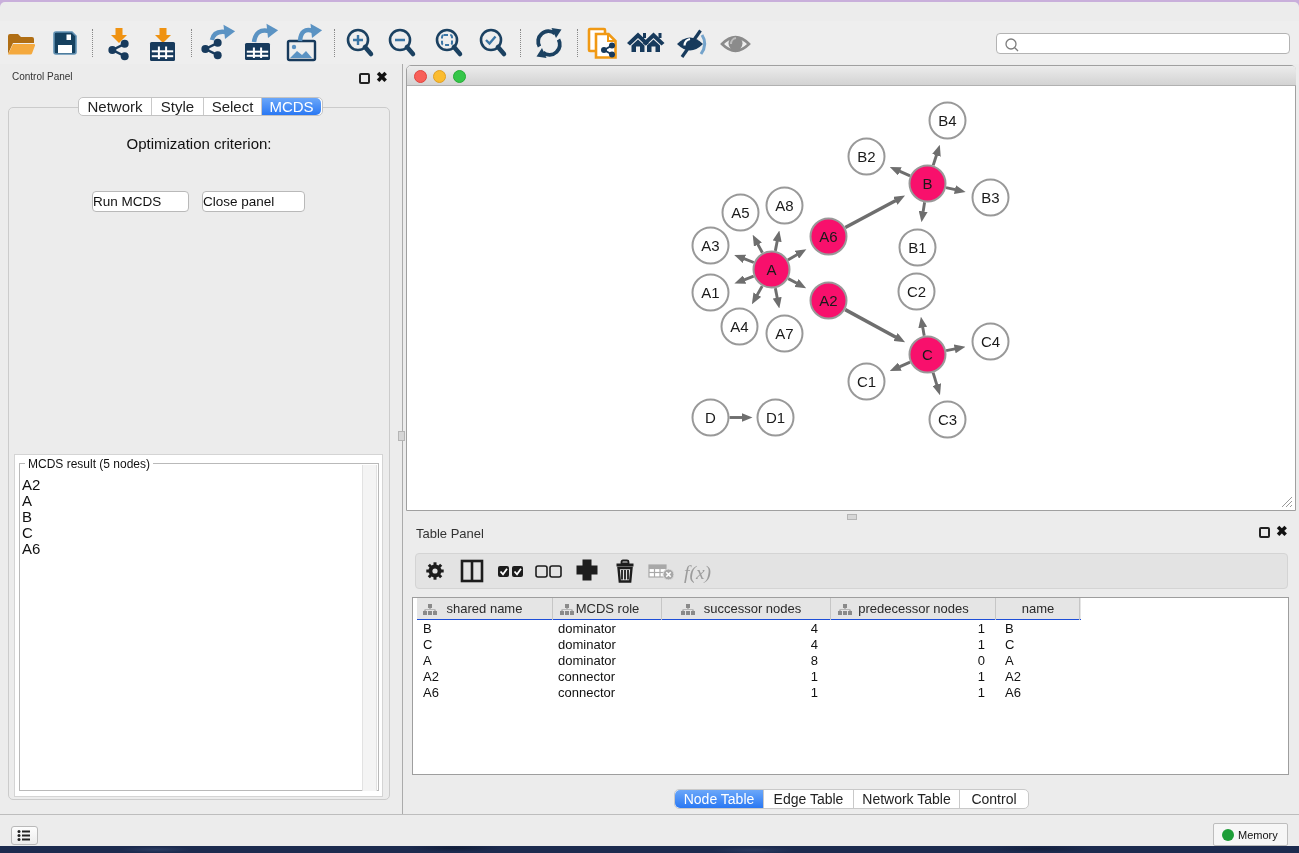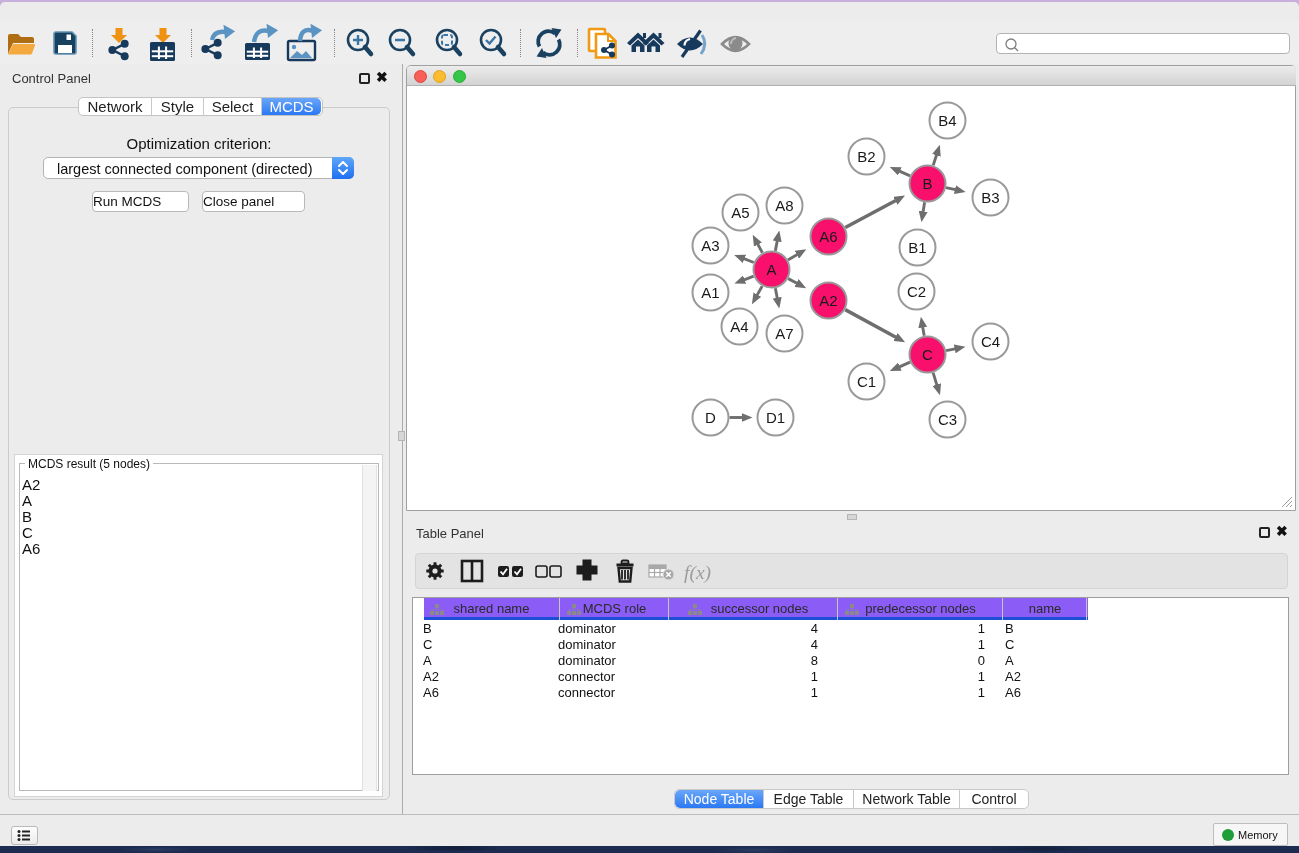--- a/index.html
+++ b/index.html
@@ -4,21 +4,21 @@
 html,body{width:1299px;height:853px;overflow:hidden;font-family:"Liberation Sans",sans-serif;background:#1c2b4f}
 .abs{position:absolute}
 #app{position:absolute;left:0;top:2px;width:1299px;height:844px;background:#ececec;border-radius:5px 5px 0 0;overflow:hidden}
 #titlebar{position:absolute;left:0;top:0;width:1299px;height:20px;background:linear-gradient(#ececec,#d2d2d2);border-bottom:1px solid #b1b1b1;border-radius:5px 5px 0 0}
 .light{position:absolute;top:4px;width:13px;height:13px;border-radius:50%}
 #title{position:absolute;top:3px;width:100%;text-align:center;font-size:13px;color:#3e3e3e}
 #toolbar{position:absolute;left:0;top:19px;width:1299px;height:43px;background:#eeeeee}
 .tsep{position:absolute;top:8px;height:28px;width:0;border-left:1px dotted #888888}
 #search{position:absolute;left:996px;top:12px;width:294px;height:21px;background:#fff;border:1px solid #b3b3b3;border-radius:4px}
 #cp{position:absolute;left:0;top:62px;width:403px;height:750px;background:#ececec;border-right:1px solid #ababab}
-#cptitle{position:absolute;left:12px;top:7px;font-size:13px;color:#333}
+#cptitle{position:absolute;left:12px;top:7px;font-size:10px;color:#333}
 .sqicon{position:absolute;width:11px;height:11px;border:2px solid #222;border-radius:2px}
 .xicon{position:absolute;font-size:14px;font-weight:bold;color:#111}
 #cpborder{position:absolute;left:8px;top:43px;width:382px;height:693px;border:1px solid #cbcbcb;border-radius:5px}
 #tabs{position:absolute;left:78px;top:33px;width:245px;height:19px;background:#fff;border:1px solid #c3c3c3;border-radius:5px;display:flex}
 .tab{font-size:15px;color:#222;text-align:center;line-height:18px;border-right:1px solid #c9c9c9}
 .tabsel{background:linear-gradient(#6ba7f9,#2a78f3);color:#fff;border:none;border-radius:0 5px 5px 0}
 #optlabel{position:absolute;left:0;top:71px;width:398px;text-align:center;font-size:15px;color:#111}
 #combo{position:absolute;left:43px;top:93px;width:311px;height:22px;background:#fff;border:1px solid #b3b3b3;border-radius:5px}
 #combotext{position:absolute;left:13px;top:3px;font-size:14.5px;color:#111}
 #combobtn{position:absolute;right:-1px;top:-1px;width:22px;height:22px;background:linear-gradient(#5ea7f9,#1e6ef2);border-radius:0 5px 5px 0}
@@ -28,21 +28,21 @@
 #legend{position:absolute;left:5px;top:-7px;background:#fff;padding:0 3px;font-size:12px;color:#111}
 .li{position:absolute;left:2px;font-size:15px;color:#111;line-height:16px}
 #sbar{position:absolute;right:1px;top:1px;width:15px;height:326px;background:#f4f4f4;border-left:1px solid #e2e2e2;border-right:1px solid #e2e2e2}
 #netwin{position:absolute;left:406px;top:63px;width:890px;height:446px;background:#fff;border:1px solid #a0a0a0;border-radius:5px 5px 0 0}
 #nettb{position:absolute;left:0;top:0;width:889px;height:20px;background:linear-gradient(#ececec,#d3d3d3);border-bottom:1px solid #b1b1b1;border-radius:4px 4px 0 0}
 #nettitle{position:absolute;top:3px;width:100%;text-align:center;font-size:13px;color:#333}
 #tp{position:absolute;left:406px;top:518px;width:893px;height:294px;background:#ececec}
 #tptitle{position:absolute;left:10px;top:6px;font-size:13px;color:#333}
 #tptb{position:absolute;left:9px;top:33px;width:873px;height:36px;background:#e3e3e3;border:1px solid #d4d4d4;border-radius:4px}
 #tbl{position:absolute;left:6px;top:77px;width:877px;height:178px;background:#fff;border:1px solid #9e9e9e}
-#thead{position:absolute;left:11px;top:0;width:664px;height:22px;background:#8b5cf6;border-bottom:3px solid #1d4ed8}
+#thead{position:absolute;left:4px;top:0;width:664px;height:22px;background:#e5e5e5;border-bottom:1px solid #1d4ed8}
 .th{position:absolute;top:0;height:22px;border-right:1px solid #c6c6c6;font-size:13px;color:#2a2a2a;text-align:center;line-height:22px}
 .td{position:absolute;font-size:13px;color:#111;height:16px;line-height:16px}
 .num{text-align:right}
 #btabs{position:absolute;left:268px;top:269px;height:20px;background:#fff;border:1px solid #c9c9c9;border-radius:5px;display:flex}
 .btab{font-size:14px;color:#222;text-align:center;line-height:19px;border-right:1px solid #c9c9c9}
 #statusbar{position:absolute;left:0;top:812px;width:1299px;height:32px;background:#ececec;border-top:1px solid #bdbdbd}
 #listbtn{position:absolute;left:11px;top:11px;width:27px;height:19px;background:linear-gradient(#fdfdfd,#ececec);border:1px solid #b9b9b9;border-radius:3px}
 #membtn{position:absolute;right:11px;top:8px;width:75px;height:23px;background:#f6f6f6;border:1px solid #bdbdbd;border-radius:2px;font-size:11px;color:#111}
 #wall{position:absolute;left:0;top:846px;width:1299px;height:7px;background:radial-gradient(ellipse 60px 5px at 12% 50%, #2c3d63 0%, transparent 60%),radial-gradient(ellipse 80px 6px at 35% 30%, #101d38 0%, transparent 60%),radial-gradient(ellipse 70px 6px at 58% 60%, #2a3a60 0%, transparent 60%),radial-gradient(ellipse 90px 6px at 80% 40%, #13203d 0%, transparent 60%),#1c2b4f}
 #topwall{position:absolute;left:0;top:0;width:1299px;height:10px;background:#c9afdb}
@@ -151,27 +151,20 @@
     <div id="cptitle">Control Panel</div>
     <div class="sqicon" style="left:359px;top:9px"></div>
     <div class="xicon" style="left:376px;top:5px">✖</div>
     <div id="cpborder"></div>
     <div id="optlabel">Optimization criterion:</div>
     <div id="tabs">
       <div class="tab" style="width:73px">Network</div>
       <div class="tab" style="width:52px">Style</div>
       <div class="tab" style="width:58px">Select</div>
       <div class="tab tabsel" style="width:59px">MCDS</div>
-    </div>
-    <div id="combo">
-      <div id="combotext">largest connected component (directed)</div>
-      <div id="combobtn"><svg width="22" height="22" viewBox="0 0 22 22">
-            <path d="M7 9 L11 5 L15 9" fill="none" stroke="#fff" stroke-width="2" stroke-linecap="round" stroke-linejoin="round"></path>
-            <path d="M7 13 L11 17 L15 13" fill="none" stroke="#fff" stroke-width="2" stroke-linecap="round" stroke-linejoin="round"></path>
-          </svg></div>
     </div>
     <div class="btn" style="left:92px;top:127px;width:97px">Run MCDS</div>
     <div class="btn" style="left:202px;top:127px;width:103px">Close panel</div>
     <div id="resultbox">
       <div id="fieldset">
         <div id="legend">MCDS result (5 nodes)</div>
         <div class="li" style="top:13px">A2</div>
         <div class="li" style="top:29px">A</div>
         <div class="li" style="top:45px">B</div>
         <div class="li" style="top:61px">C</div>

